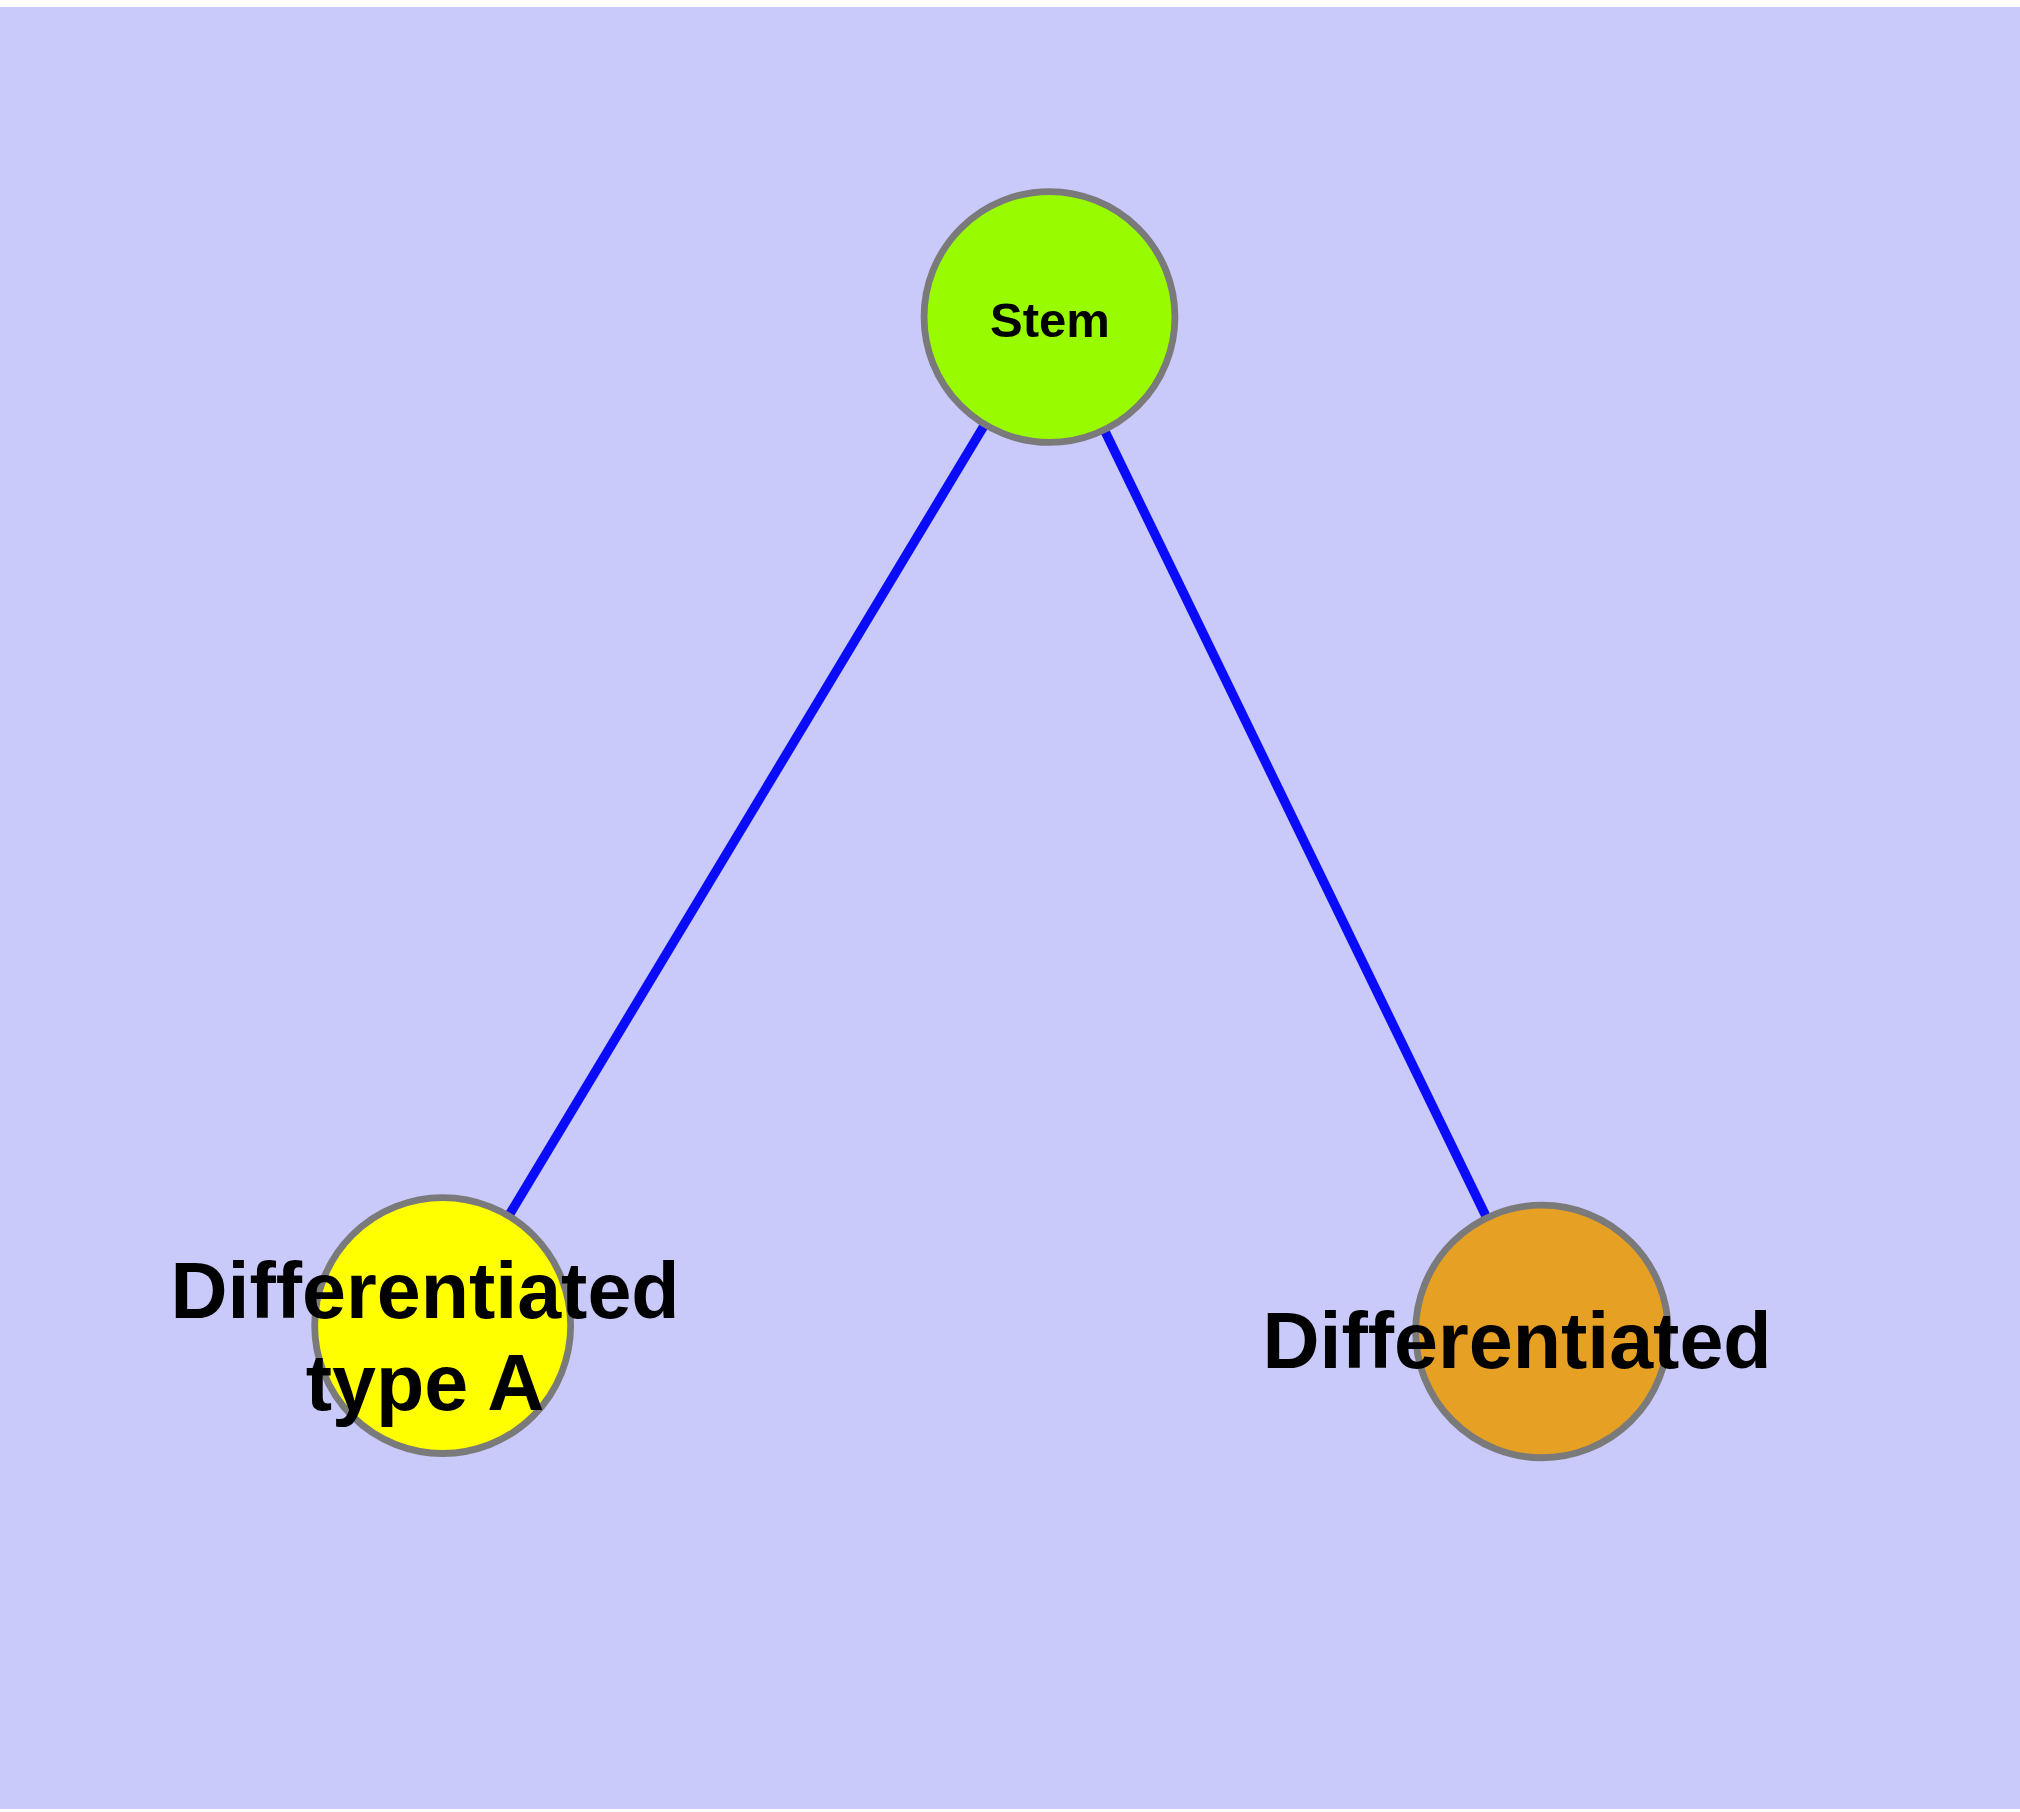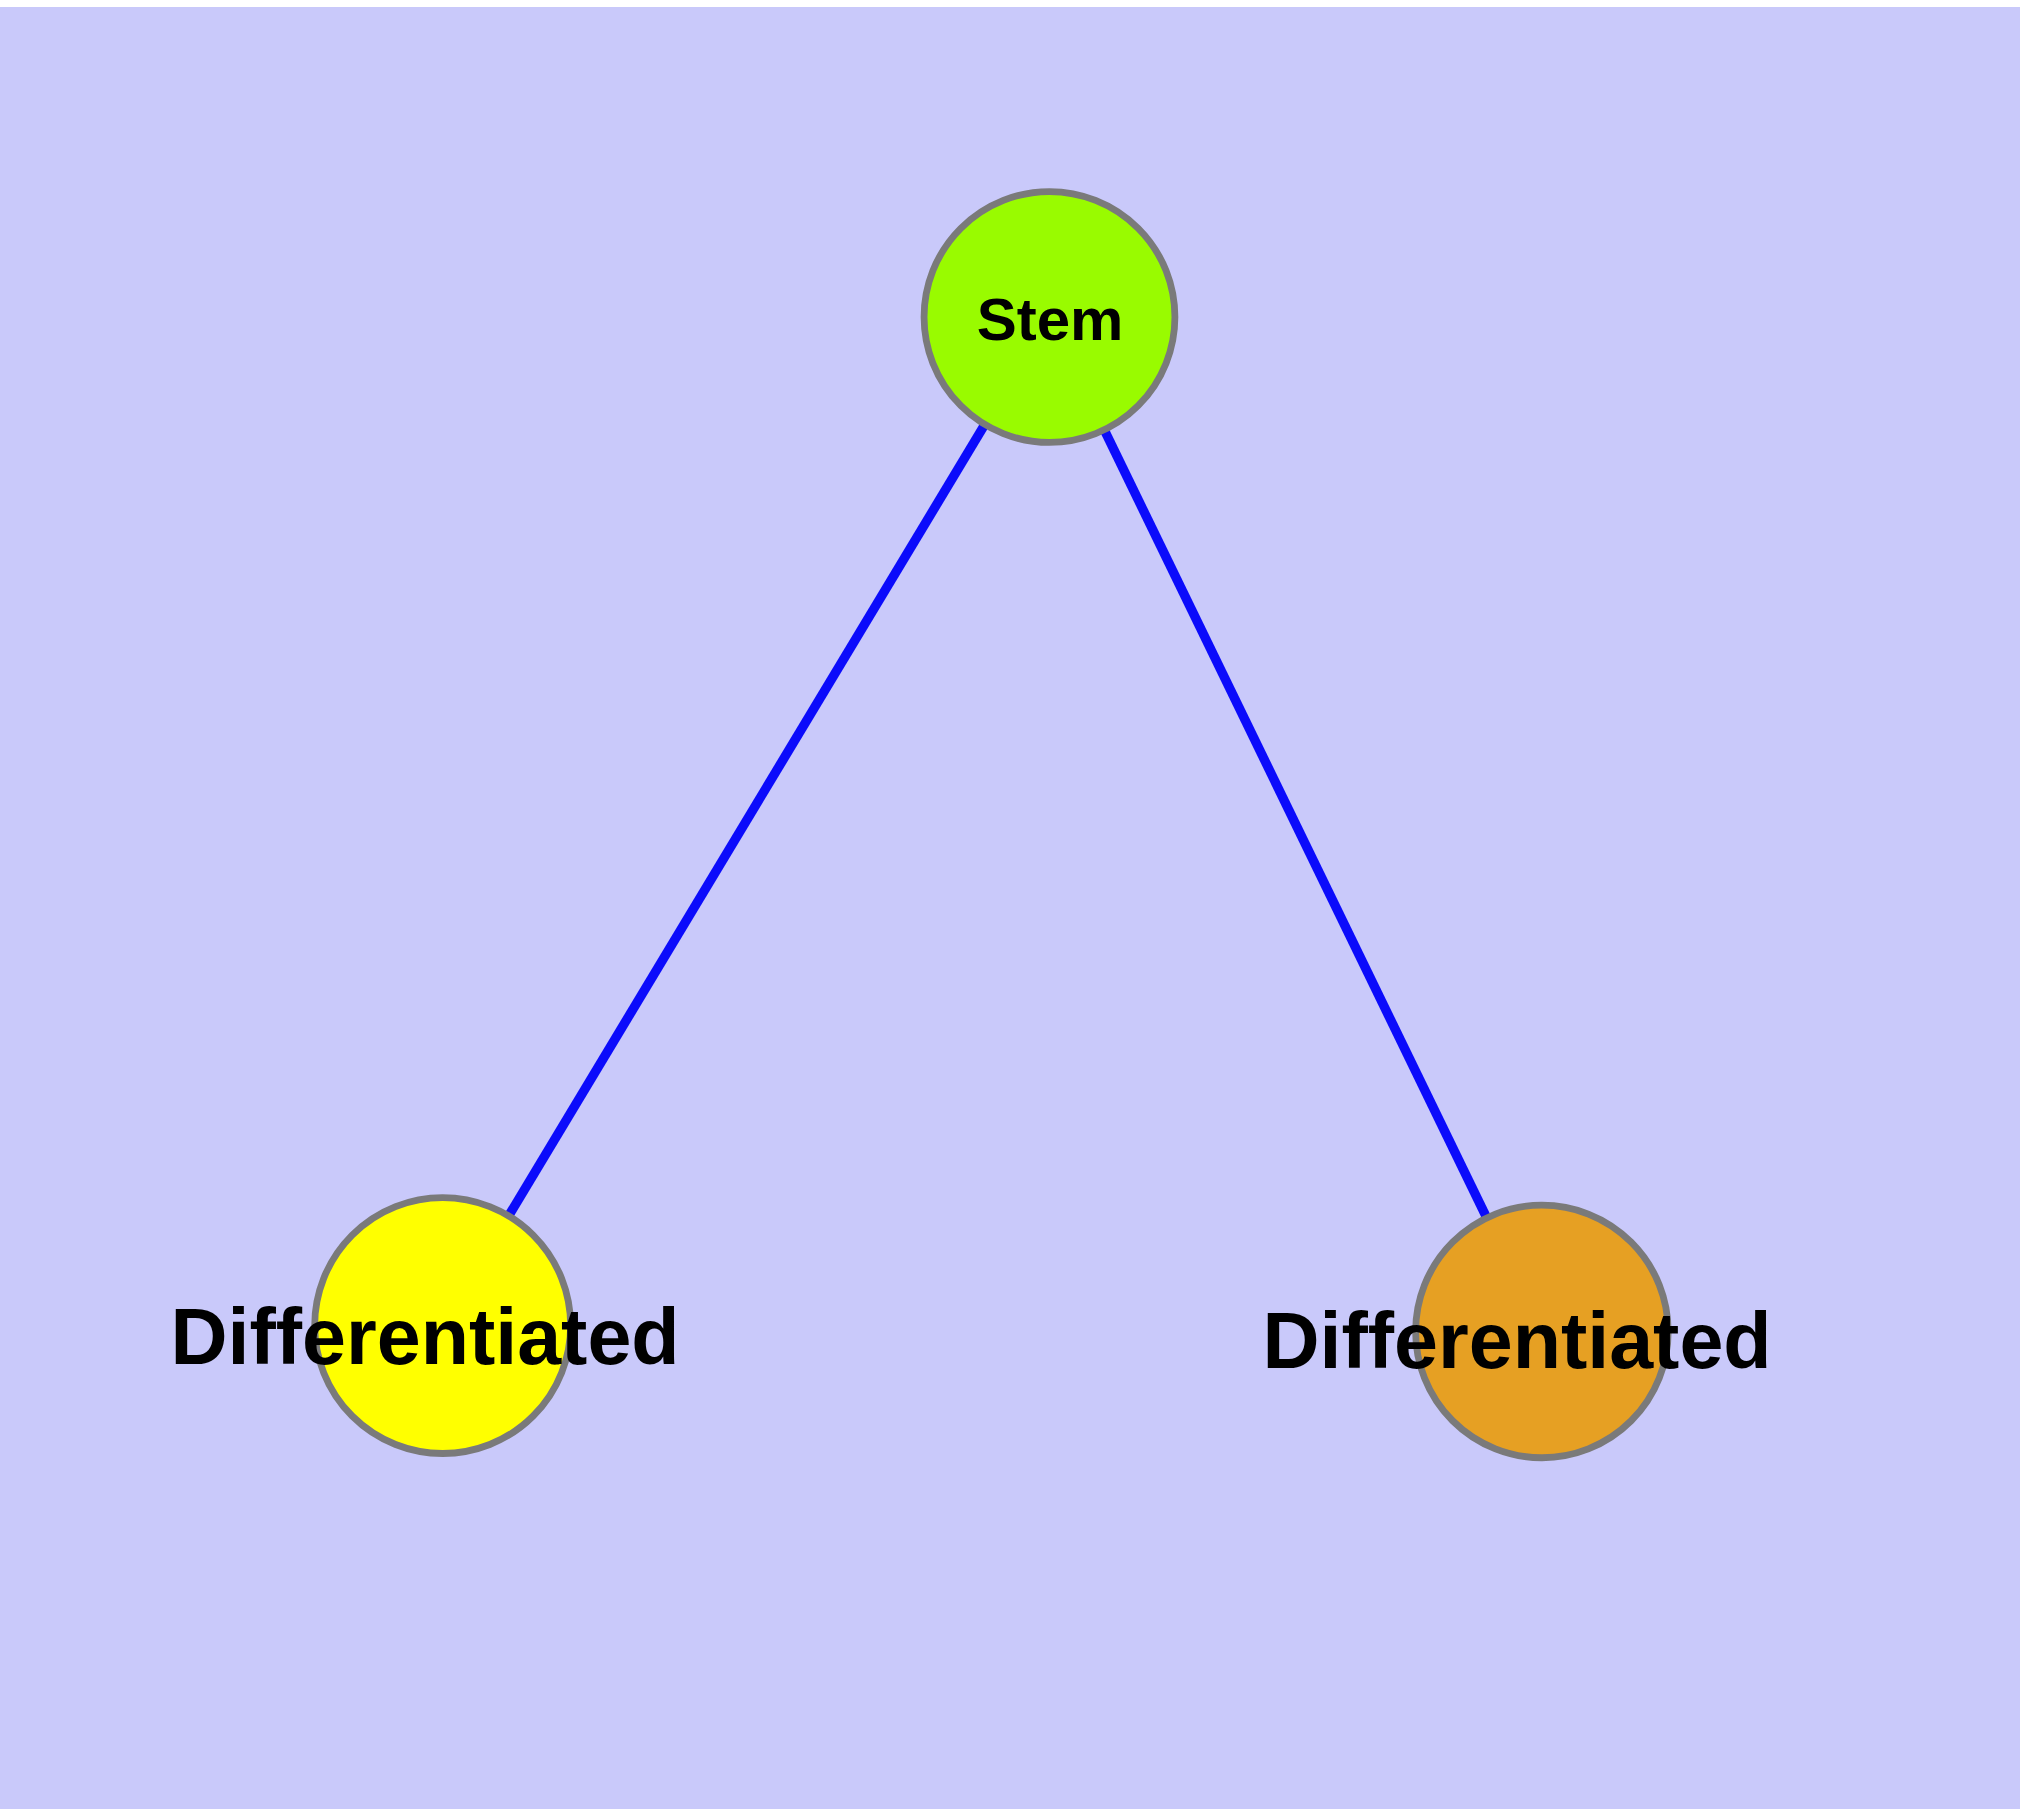--- a/index.html
+++ b/index.html
@@ -32,21 +32,21 @@
     transform: translate(-50%, -50%);
     text-align: center;
     font-weight: bold;
     color: #000000;
     white-space: nowrap;
   }
   .node-label span { display: block; }
   #label-stem {
     left: 1050px;
     top: 320px;
-    font-size: 60px;
+    font-size: 49px;
     line-height: 92px;
   }
   #label-a {
     left: 425px;
     top: 1337px;
     font-size: 79px;
     line-height: 92px;
   }
   #label-b {
     left: 1517px;
@@ -73,18 +73,19 @@
 
   <circle cx="1819" cy="1571" r="149" stroke-width="8" fill="#E6A023" stroke="#7A7A7A"></circle>
 </svg>
 
 <div id="label-stem" class="node-label">
   <span>Stem</span>
 </div>
 
 <div id="label-a" class="node-label">
   <span>Differentiated</span>
+  <span>type A</span>
 </div>
 
 <div id="label-b" class="node-label">
   <span>Differentiated</span>
 </div>
 
 
 </body></html>

